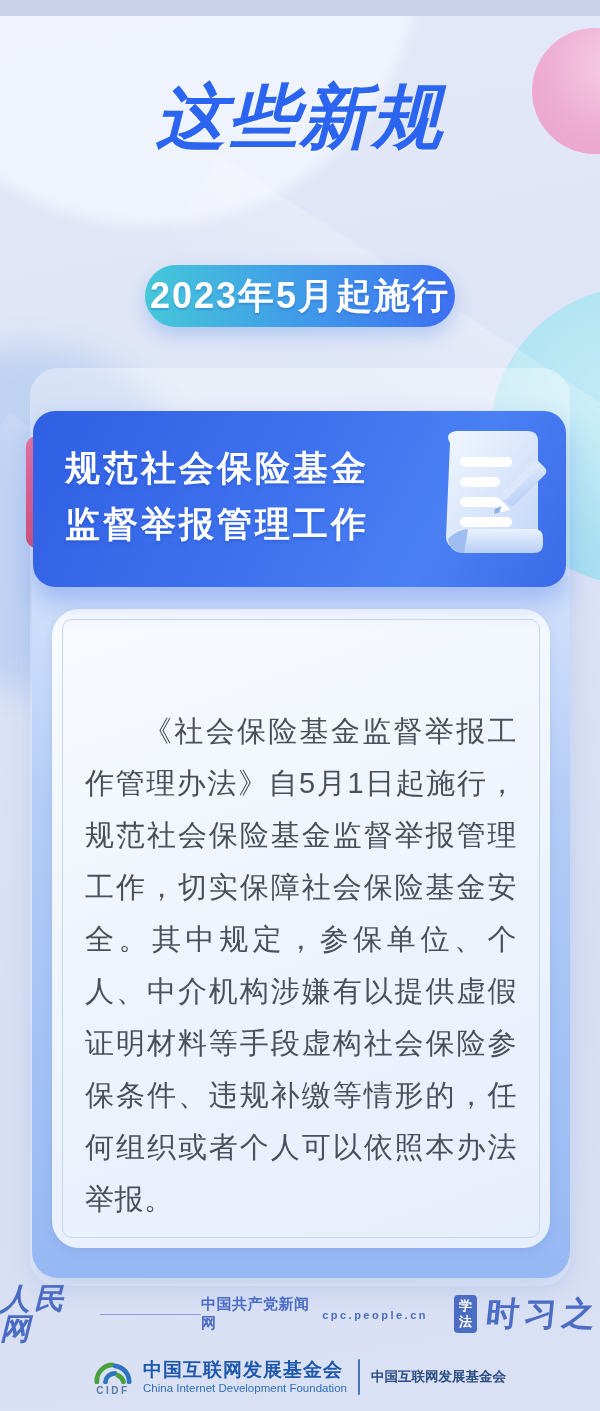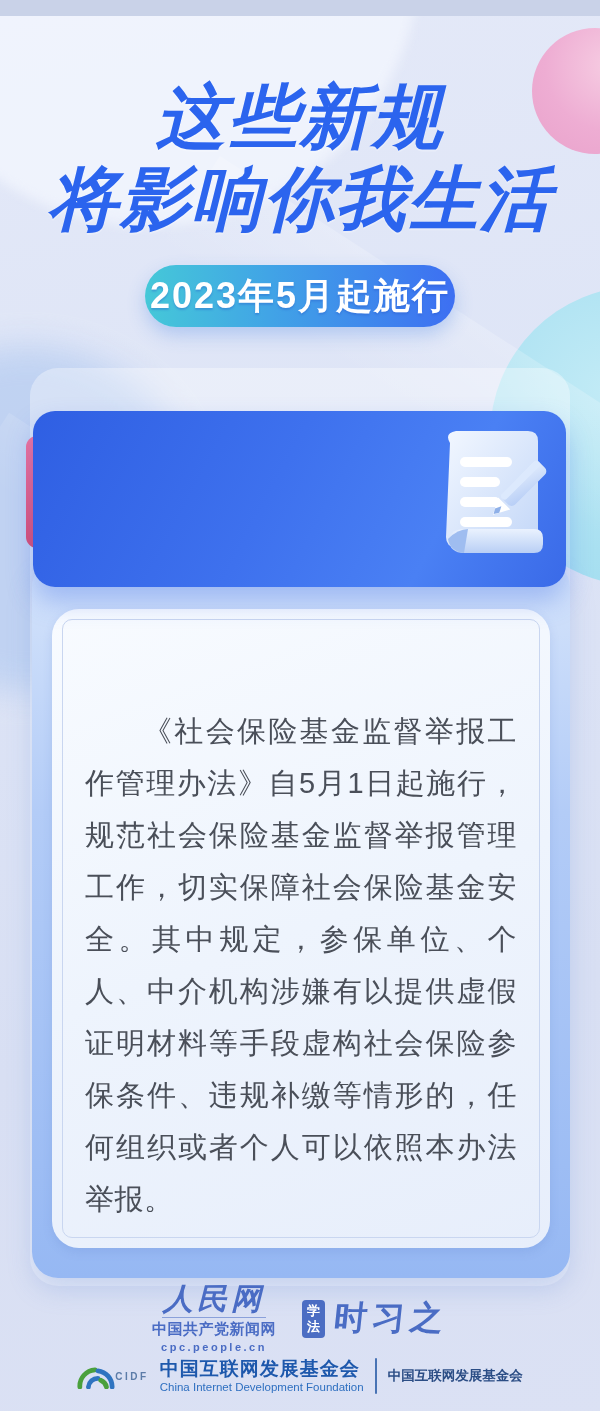--- a/index.html
+++ b/index.html
@@ -107,21 +107,21 @@
     position:absolute; left:33px; right:33px; top:96px;
     font-size:29px; line-height:52px; color:#4a4f59; font-weight:500;
     text-align:justify; text-indent:2em; letter-spacing:0.5px;
   }
 
   
   .footer-row1{
     position:absolute; left:0; top:1268px; width:600px; z-index:3;
     display:flex; justify-content:center; align-items:center; gap:26px;
   }
-  .renmin{ display:flex; flex-direction:column; align-items:center; color:#4a6cc4; }
+  .renmin{ display:flex; flex-direction:row; align-items:center; color:#4a6cc4; }
   .renmin-script{
     font-family:"DejaVu Serif","Liberation Serif",serif;
     font-style:italic; font-weight:700; font-size:30px; line-height:30px;
     letter-spacing:4px;
   }
   .renmin-rule{ width:104px; height:1px; background:#8aa0da; margin:3px 0 2px; }
   .renmin-sub{ font-size:15px; font-weight:800; letter-spacing:0.5px; }
   .renmin-url{ font-size:11px; font-weight:700; letter-spacing:2.5px; margin-top:2px; }
 
   .xuefa-group{ display:flex; align-items:center; gap:9px; }
@@ -133,21 +133,21 @@
   .shixizhi{
     color:#4a6cc4; font-size:33px; font-weight:900; letter-spacing:5px;
     transform:skewX(-6deg); white-space:nowrap;
   }
 
   
   .footer-row2{
     position:absolute; left:0; top:1342px; width:600px; z-index:3;
     display:flex; justify-content:center; align-items:center; gap:11px;
   }
-  .cidf-logo{ display:flex; flex-direction:row; align-items:center; }
+  .cidf-logo{ display:flex; flex-direction:column; align-items:center; }
   .cidf-abbr{ color:#5c7ca8; font-size:10px; font-weight:700; letter-spacing:2.5px; margin-top:1px; }
   .cidf-names{ display:flex; flex-direction:column; }
   .cidf-cn{ color:#1d58ac; font-size:19px; font-weight:800; letter-spacing:1px; line-height:22px; white-space:nowrap; }
   .cidf-en{ color:#2e6fc0; font-size:11.5px; font-weight:500; line-height:14px; white-space:nowrap; }
   .footer-divider{ width:2px; height:36px; background:#2e5fa8; opacity:.85; border-radius:1px; }
   .support{ display:flex; flex-direction:column; }
   .support div{ color:#2b4d85; font-size:13.5px; font-weight:800; line-height:18px; white-space:nowrap; }
 </style>
 </head>
 <body>
@@ -155,31 +155,32 @@
 <div class="poster">
 
   <div class="circle circle-light"></div>
   <div class="circle circle-pink"></div>
   <div class="circle circle-cyan"></div>
   <div class="circle circle-softblue"></div>
   <div class="ray ray1"></div>
   <div class="ray ray2"></div>
 
   <div class="title title-line1">这些新规</div>
-  <div class="title title-line2">将影响你我生活</div>
 
   <div class="date-badge">
     <span>2023年5月起施行</span>
   </div>
 
   <div class="backdrop-panel"></div>
 
   <div class="pink-tab"></div>
   <div class="header-card">
     <div class="heading">
+      <div>规范社会保险基金</div>
+      <div>监督举报管理工作</div>
     </div>
     <svg class="doc-icon" viewBox="0 0 120 144">
       <defs>
         <linearGradient id="docG" x1="0" y1="0" x2="1" y2="1">
           <stop offset="0" stop-color="#f2f7ff"></stop>
           <stop offset="1" stop-color="#c3d7f8"></stop>
         </linearGradient>
         <linearGradient id="flapG" x1="0" y1="0" x2="0" y2="1">
           <stop offset="0" stop-color="#eaf2fe"></stop>
           <stop offset="1" stop-color="#b9cff5"></stop>

